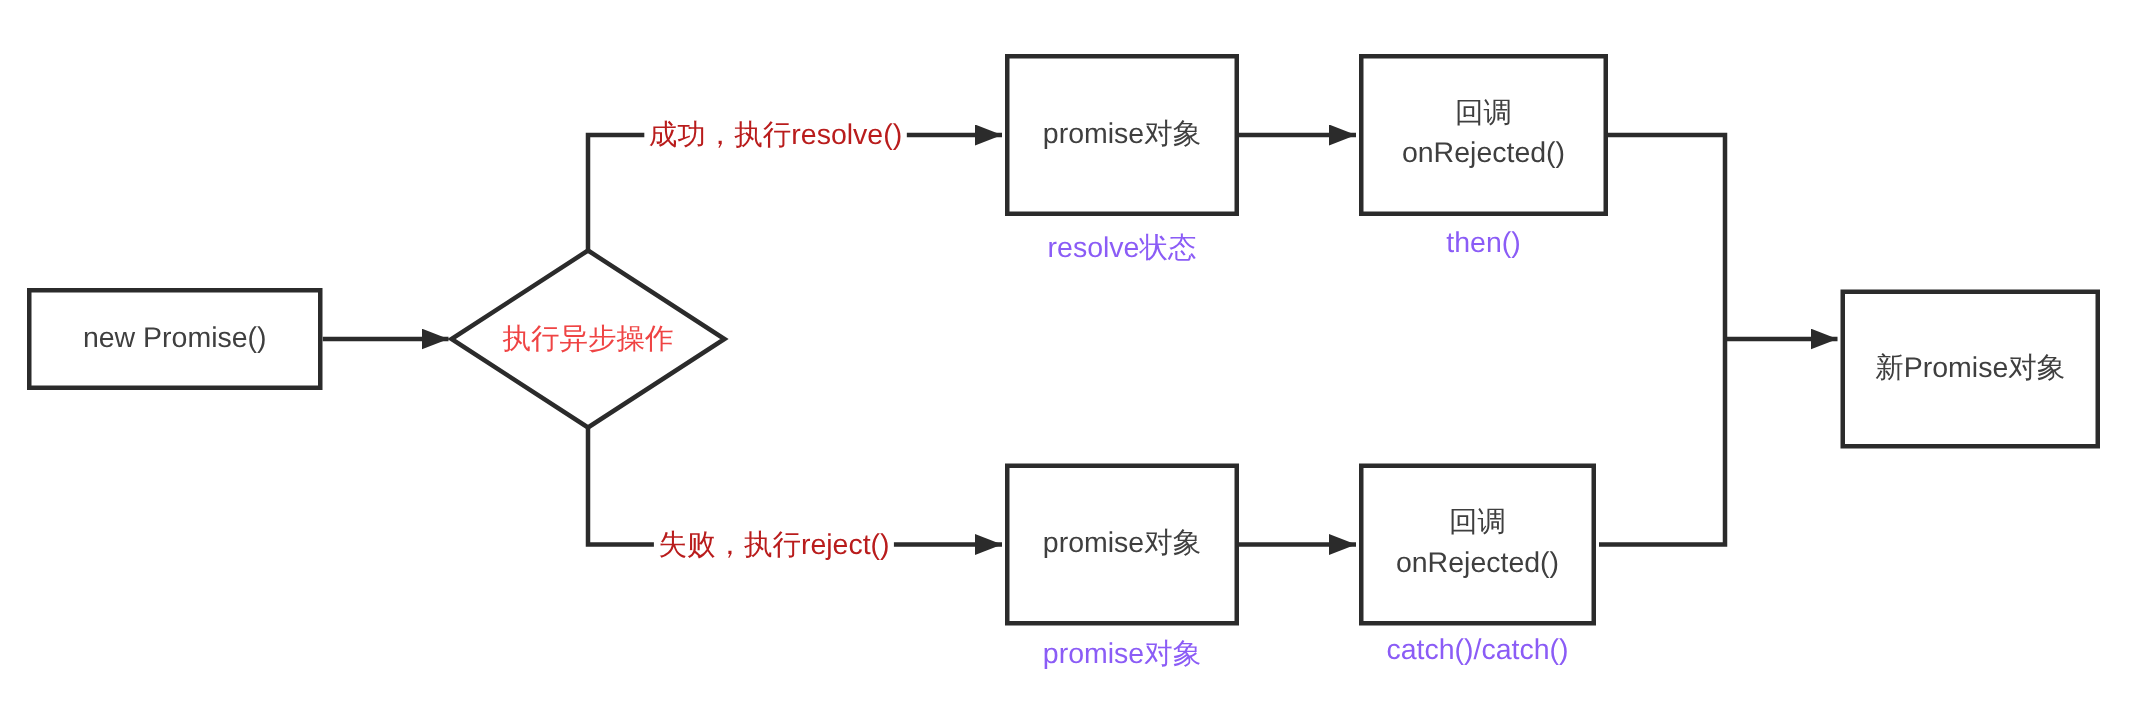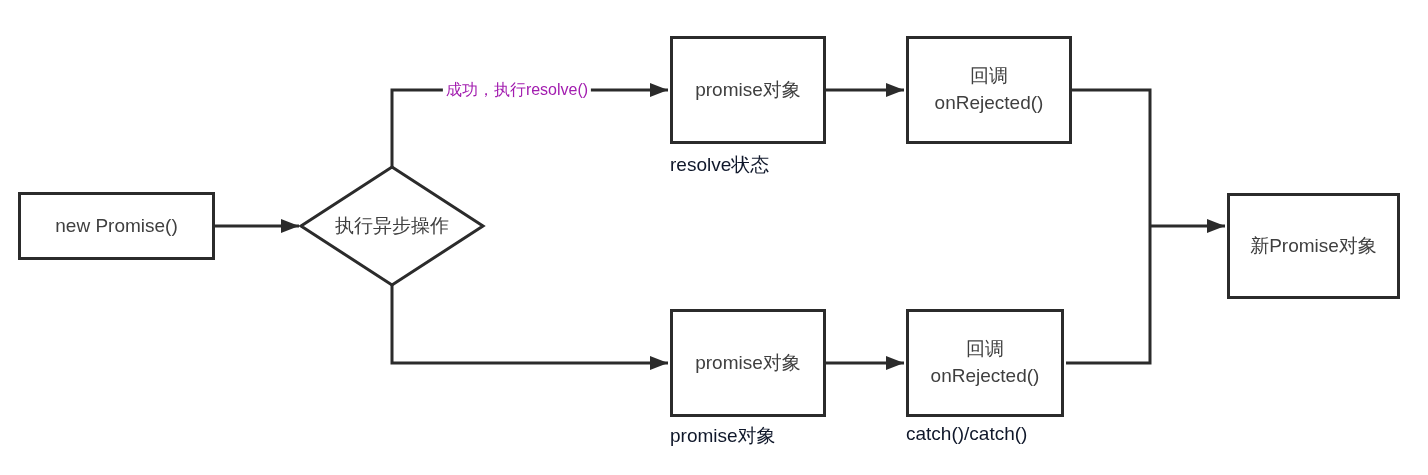--- a/index.html
+++ b/index.html
@@ -32,37 +32,38 @@
     align-items: center;
     justify-content: center;
     color: #3f3f3f;
     font-size: 19px;
     line-height: 1.4;
     text-align: center;
     white-space: nowrap;
   }
   .status-label {
     position: absolute;
-    color: #0f172a;
+    color: #8b5cf6;
     font-size: 19px;
+    text-align: center;
     white-space: nowrap;
   }
   .edge-label {
     position: absolute;
     transform: translate(-50%, -50%);
     background: #ffffff;
-    color: #a21caf;
-    font-size: 16px;
+    color: #b91c1c;
+    font-size: 19px;
     padding: 1px 3px;
     white-space: nowrap;
   }
   .diamond-label {
     position: absolute;
     transform: translate(-50%, -50%);
-    color: #404040;
+    color: #ef4444;
     font-size: 19px;
     white-space: nowrap;
   }
   
   #node-new-promise   { left: 18px;   top: 192px; width: 197px; height: 68px; }
   #status-pedding     { left: 18px;   top: 272px; width: 197px; }
   #node-promise-top   { left: 670px;  top: 36px;  width: 156px; height: 108px; }
   #status-resolve     { left: 670px;  top: 152px; width: 156px; }
   #node-onresolved    { left: 906px;  top: 36px;  width: 166px; height: 108px; }
   #status-then        { left: 906px;  top: 152px; width: 166px; }
@@ -104,30 +105,32 @@
     <polygon points="392,167 483,226 392,285 301,226" fill="#ffffff" stroke="#2b2b2b" stroke-width="3" stroke-linejoin="miter"></polygon>
   </svg>
 
   <div class="node" id="node-new-promise">
     <span>new Promise()</span>
   </div>
 
   <div class="diamond-label" id="label-diamond">执行异步操作</div>
 
   <div class="edge-label" id="label-success">成功，执行resolve()</div>
+  <div class="edge-label" id="label-failure">失败，执行reject()</div>
 
   <div class="node" id="node-promise-top">
     <span>promise对象</span>
   </div>
   <div class="status-label" id="status-resolve">resolve状态</div>
 
   <div class="node" id="node-onresolved">
     <span>回调</span>
     <span>onRejected()</span>
   </div>
+  <div class="status-label" id="status-then">then()</div>
 
   <div class="node" id="node-promise-bot">
     <span>promise对象</span>
   </div>
   <div class="status-label" id="status-reject">promise对象</div>
 
   <div class="node" id="node-onrejected">
     <span>回调</span>
     <span>onRejected()</span>
   </div>

